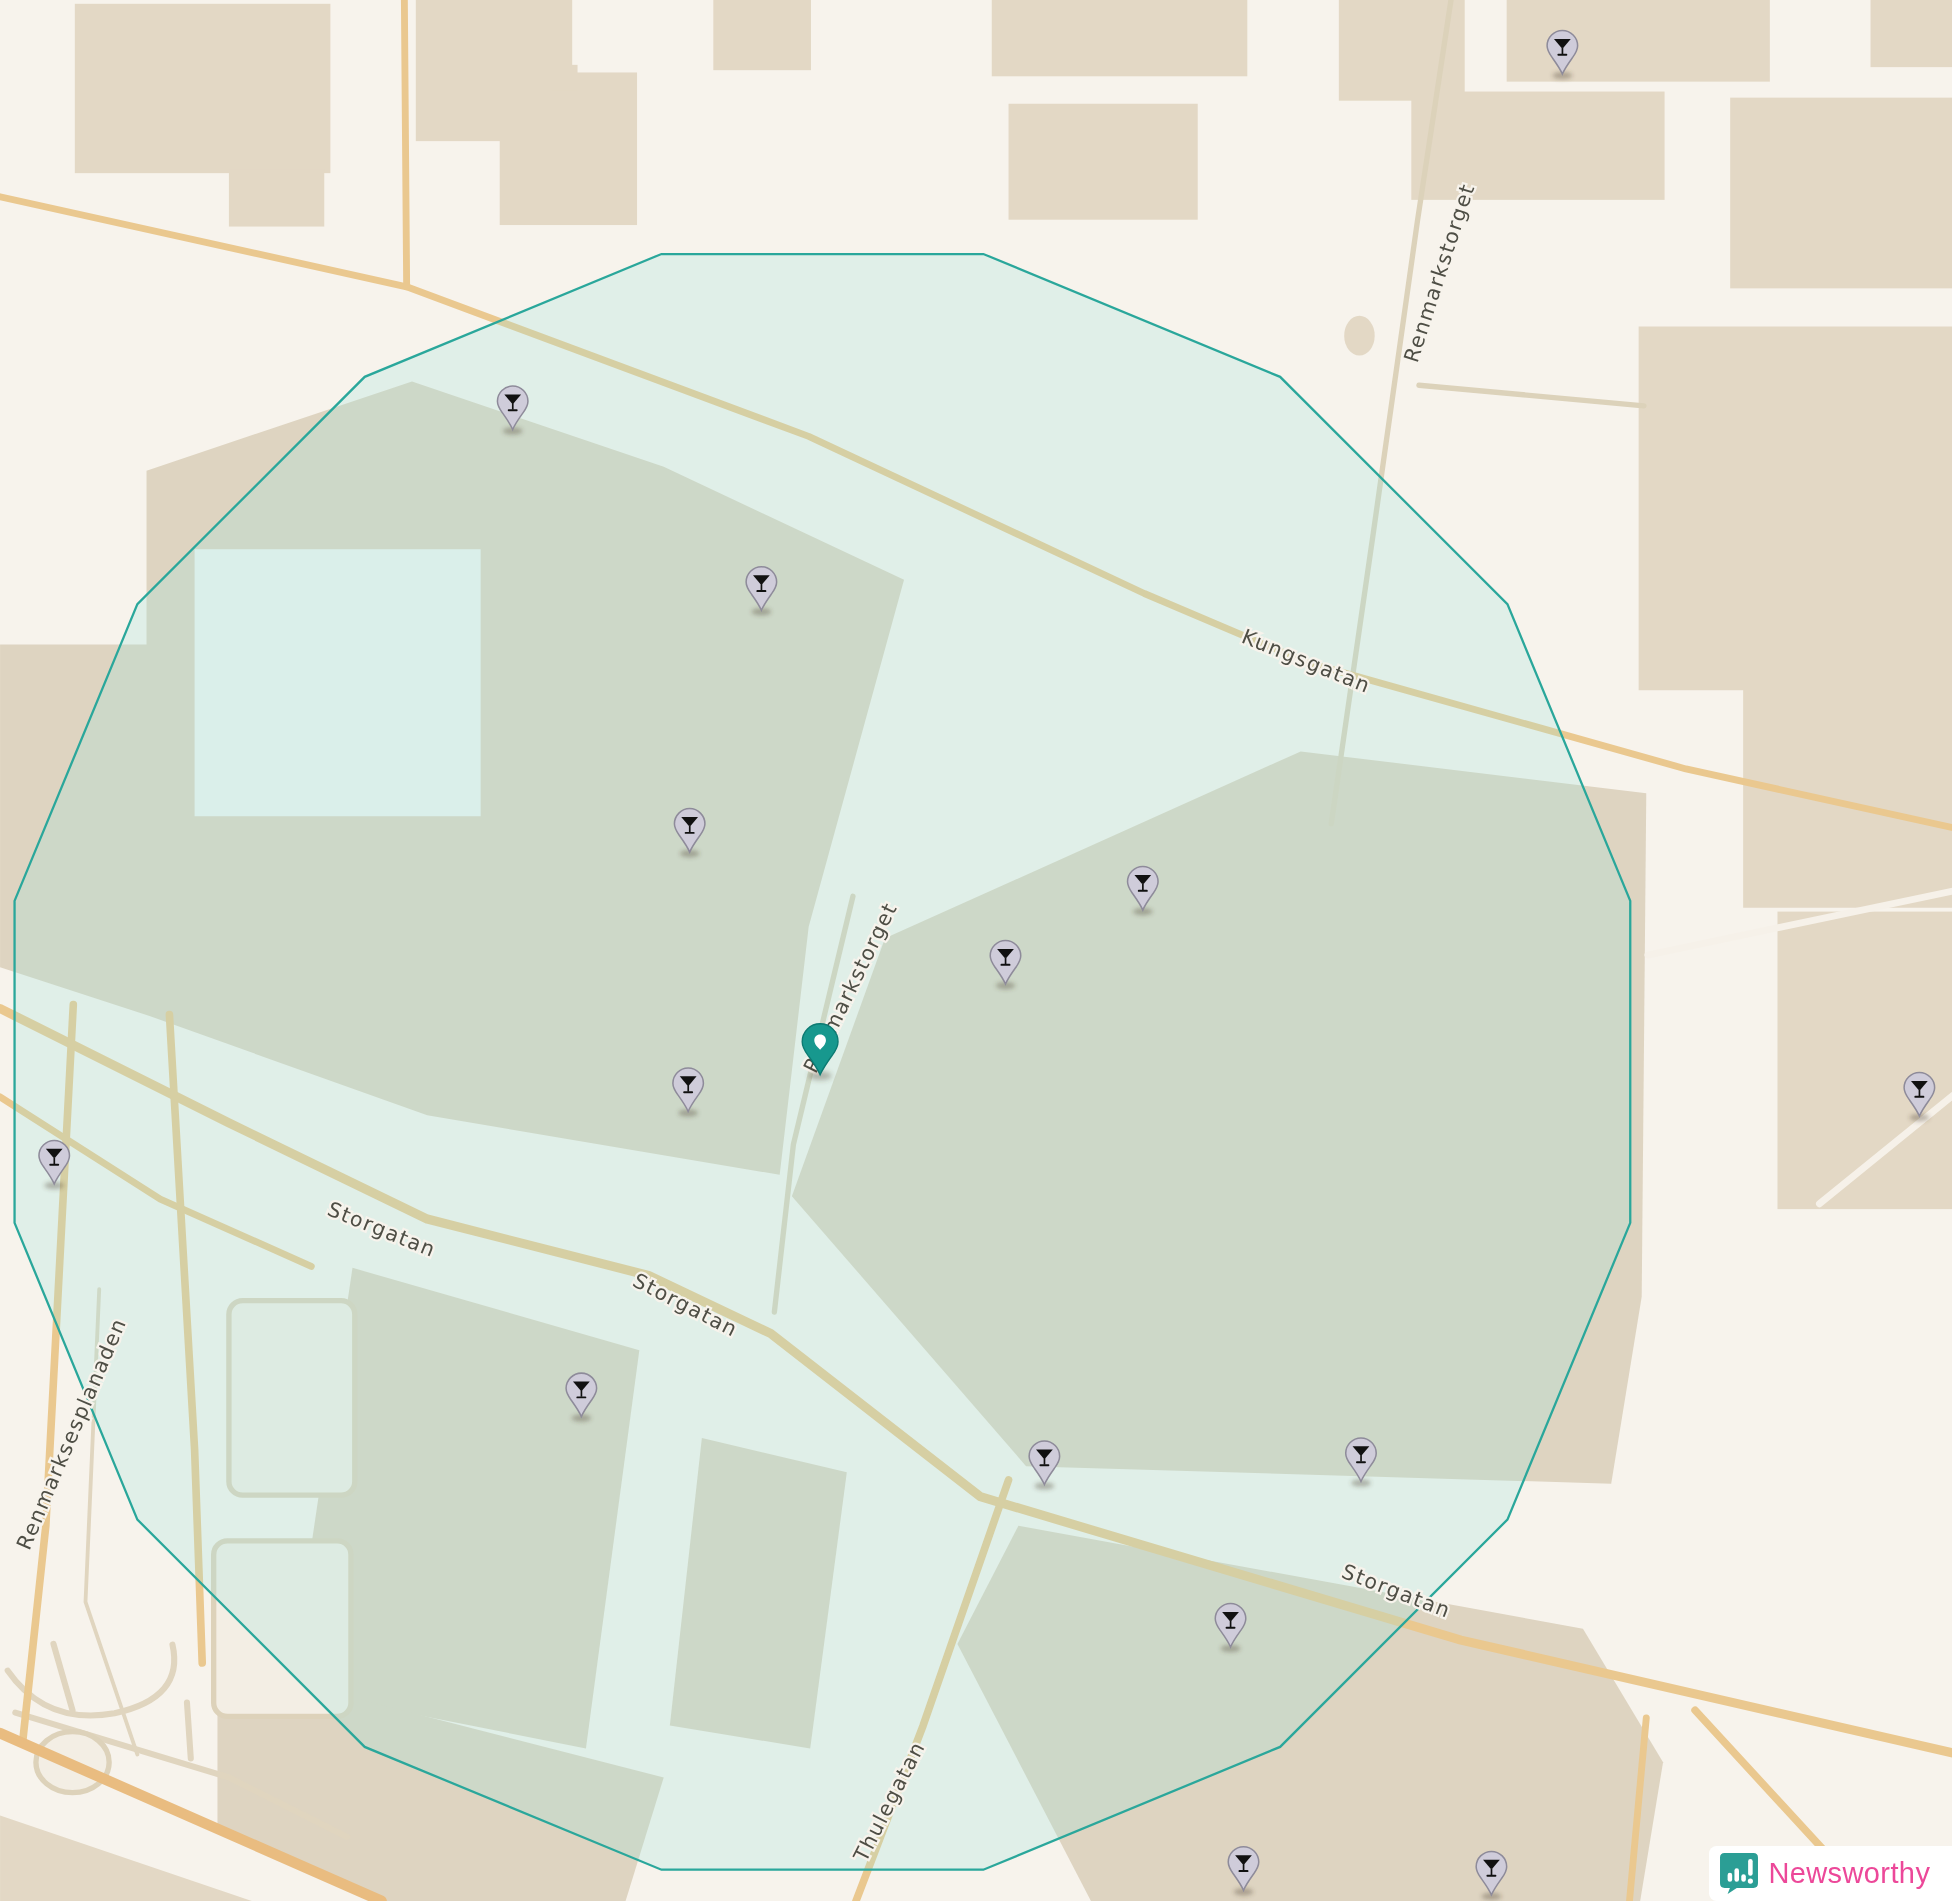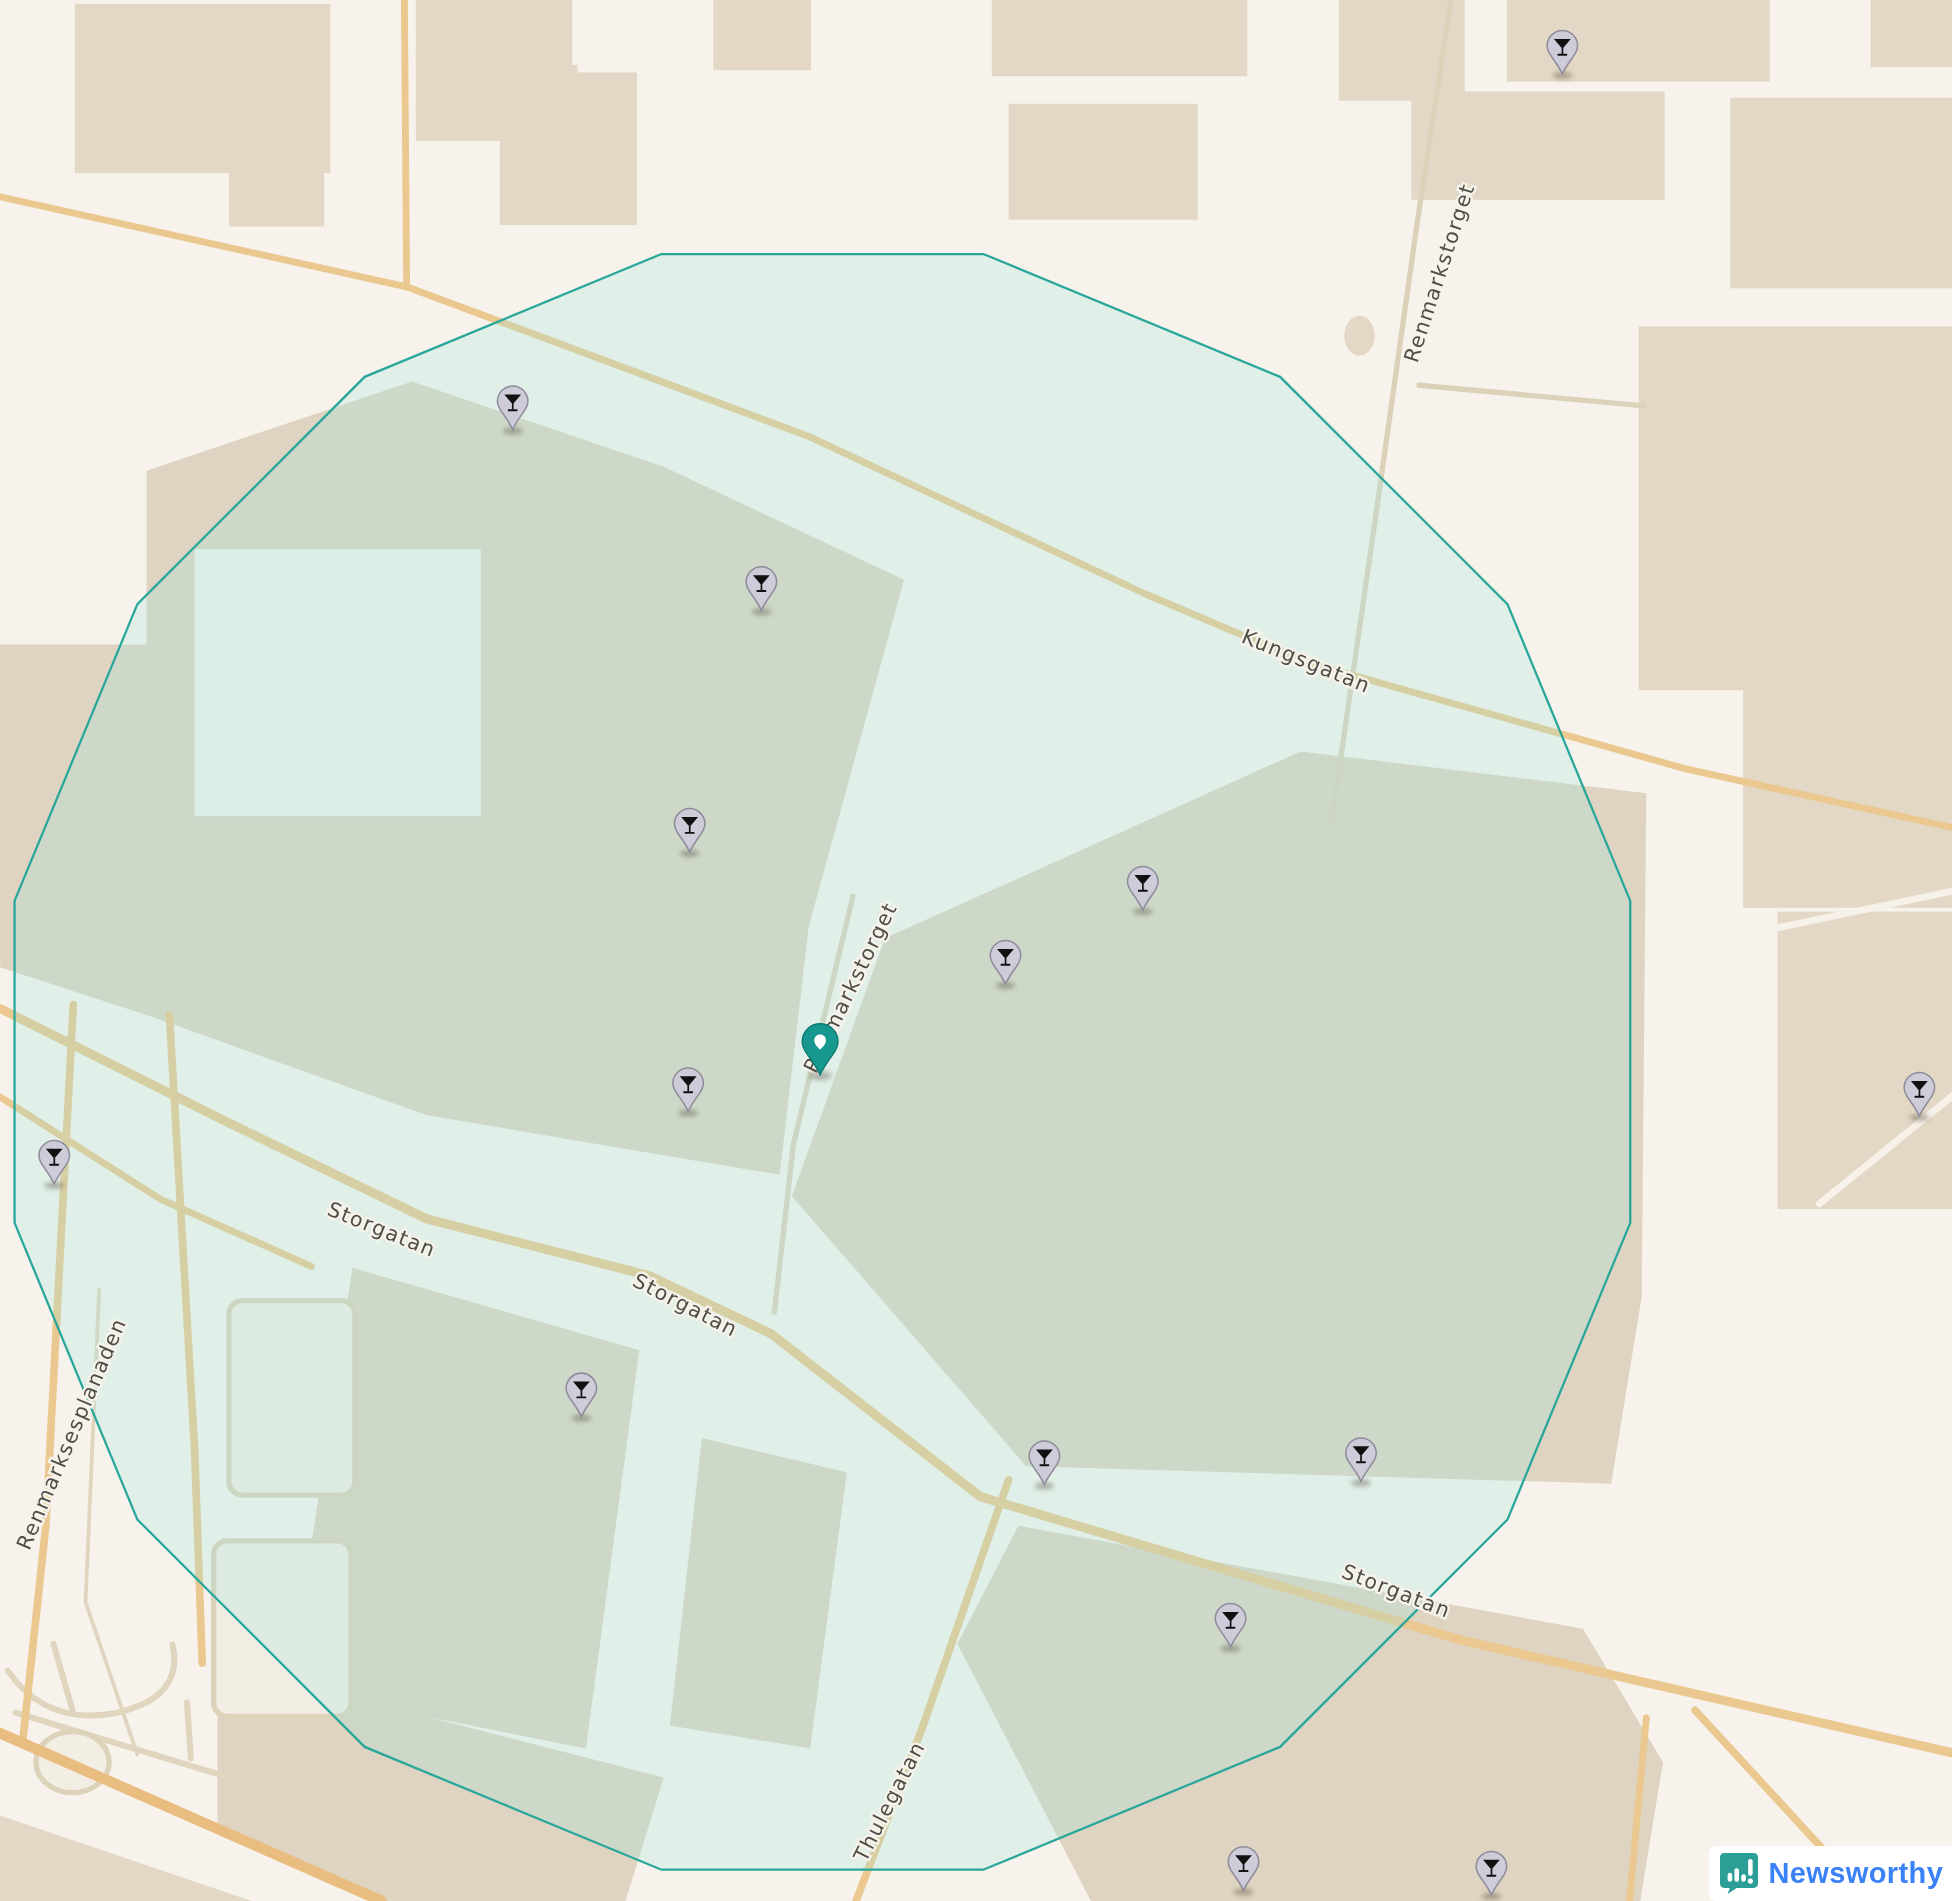--- a/index.html
+++ b/index.html
@@ -9,21 +9,21 @@
   .building-inner{fill:#ded4c1;}
   .courtyard{fill:#eff3ef;}
   .outline-only{fill:#f3eee4;stroke:#ddd2ba;stroke-width:7;}
   .road-major{stroke:#eac88f;fill:none;stroke-linecap:round;stroke-linejoin:round;}
   .road-strong{stroke:#e9bc80;fill:none;stroke-linecap:round;stroke-linejoin:round;}
   .road-minor{stroke:#dcd2ba;fill:none;stroke-linecap:round;stroke-linejoin:round;}
   .road-path{stroke:#e0d5bf;fill:none;stroke-linecap:round;stroke-linejoin:round;}
   .road-light{stroke:#f6f1e9;fill:none;stroke-linecap:round;stroke-linejoin:round;}
   .road-label{font-size:27px;letter-spacing:2px;fill:#4e4e45;stroke:#f7f3ec;stroke-width:6px;paint-order:stroke;text-anchor:middle;dominant-baseline:middle;}
   #brand-badge{position:absolute;left:1709px;top:1846px;width:259px;height:55px;background:#ffffff;border-radius:7.6px;display:flex;align-items:center;gap:10.7px;padding-left:10.7px;box-sizing:border-box;}
-  #brand-badge .logo-text{font-family:"Liberation Sans",sans-serif;font-weight:bold;font-size:29px;color:#3b82f6;letter-spacing:0.4px;}
+  #brand-badge .logo-text{font-family:"Liberation Sans",sans-serif;font-weight:normal;font-size:29px;color:#ec4899;letter-spacing:0.4px;}
 </style>
 </head>
 <body>
 
 <div id="map-root">
   <svg id="map-canvas" width="1953" height="1901" viewBox="0 0 2560 2492" xmlns="http://www.w3.org/2000/svg">
     <defs>
       <filter id="pinshadow" x="-60%" y="-60%" width="220%" height="220%">
         <feGaussianBlur stdDeviation="3"></feGaussianBlur>
       </filter>

